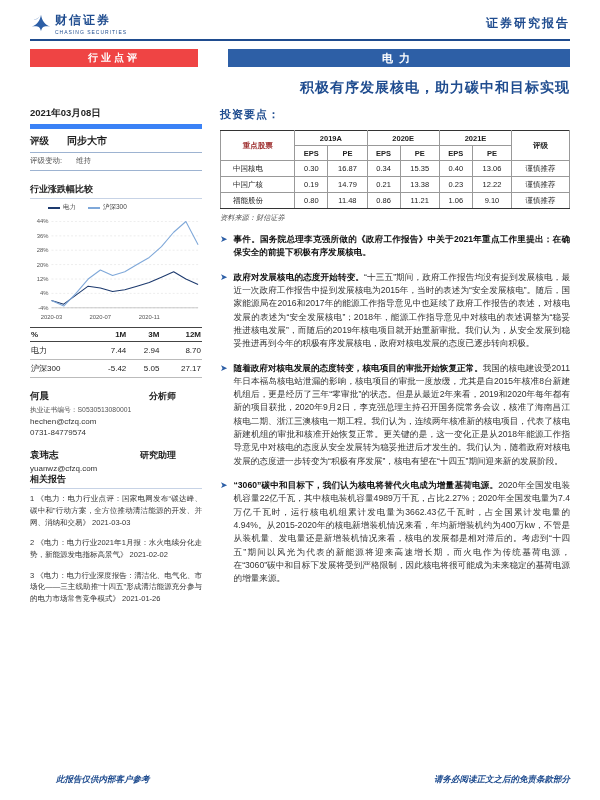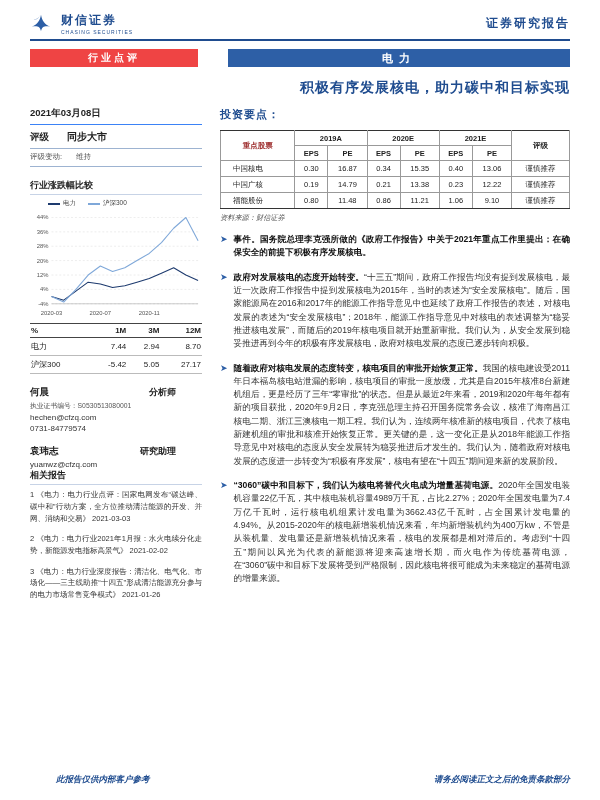--- a/index.html
+++ b/index.html
@@ -6,42 +6,42 @@
   .page{
     width:600px;height:800px;position:relative;overflow:hidden;
     background:#fff;margin:0 auto;
     font-family:"Liberation Sans","DejaVu Sans",sans-serif;
     color:#222;
   }
   .inner{position:absolute;left:30px;right:30px;top:10px;}
 
   
   .hdr{display:flex;justify-content:space-between;align-items:center;height:26px;}
-  .logo{display:flex;align-items:flex-start;gap:9px;}
+  .logo{display:flex;align-items:flex-start;gap:3px;}
   .logo-txt .cn{font-size:12px;font-weight:bold;color:#1f4c8f;letter-spacing:2px;}
   .logo-txt .en{font-size:5px;color:#1f4c8f;letter-spacing:1px;}
   .report-type{font-size:12px;font-weight:bold;color:#1f4c8f;letter-spacing:2px;text-align:center;}
   .hdr-rule{height:2px;background:#1f4c8f;margin-top:3px;}
 
   
   .banner{display:flex;justify-content:space-between;margin-top:8px;}
   .banner .left{width:168px;background:#ef4444;color:#fff;font-size:10px;font-weight:bold;
     text-align:center;line-height:18px;letter-spacing:3px;}
   .banner .right{width:342px;background:#2d5fa6;color:#fff;font-size:11px;font-weight:bold;
     text-align:center;line-height:18px;letter-spacing:6px;}
 
   .title{margin:12px 0 10px 0;text-align:right;font-size:14px;font-weight:bold;color:#1f4c8f;letter-spacing:1px;}
 
   
   .cols{display:flex;gap:18px;}
   .sidebar{width:172px;flex:none;}
   .main{flex:1;min-width:0;}
 
   
-  .sb-date{font-size:9.5px;font-weight:bold;padding-bottom:4px;border-bottom:1px solid #3b82f6;}
+  .sb-date{font-size:9.5px;font-weight:bold;padding-bottom:4px;border-bottom:5px solid #3b82f6;}
   .sb-rating{display:flex;align-items:baseline;gap:18px;padding:5px 0 4px 0;border-bottom:1px solid #9db3d1;}
   .sb-rating .lbl{font-size:9.5px;font-weight:bold;}
   .sb-rating .val{font-size:10px;font-weight:bold;}
   .sb-rating-chg{display:flex;gap:14px;padding:3px 0 4px 0;border-bottom:1px solid #9db3d1;
     font-size:7.5px;color:#555;}
   .sb-h{font-size:9px;font-weight:bold;margin:12px 0 4px 0;padding-bottom:2px;border-bottom:1px solid #c7d3e6;}
 
   
   .chart-box{margin-top:2px;}
   .legend{display:flex;gap:12px;padding-left:18px;font-size:6.5px;color:#444;align-items:center;}

